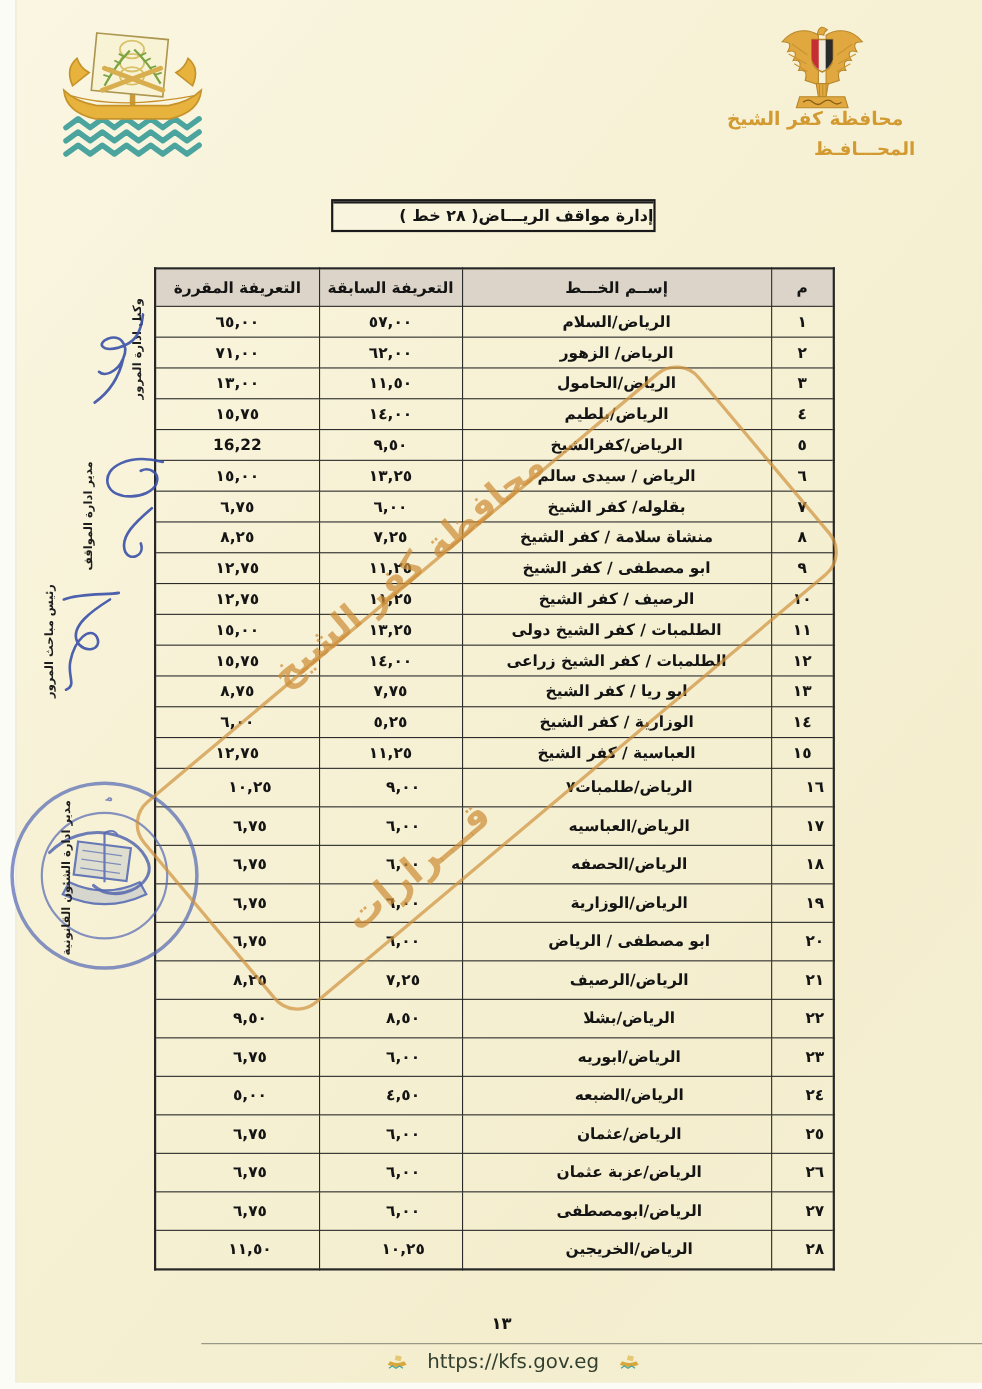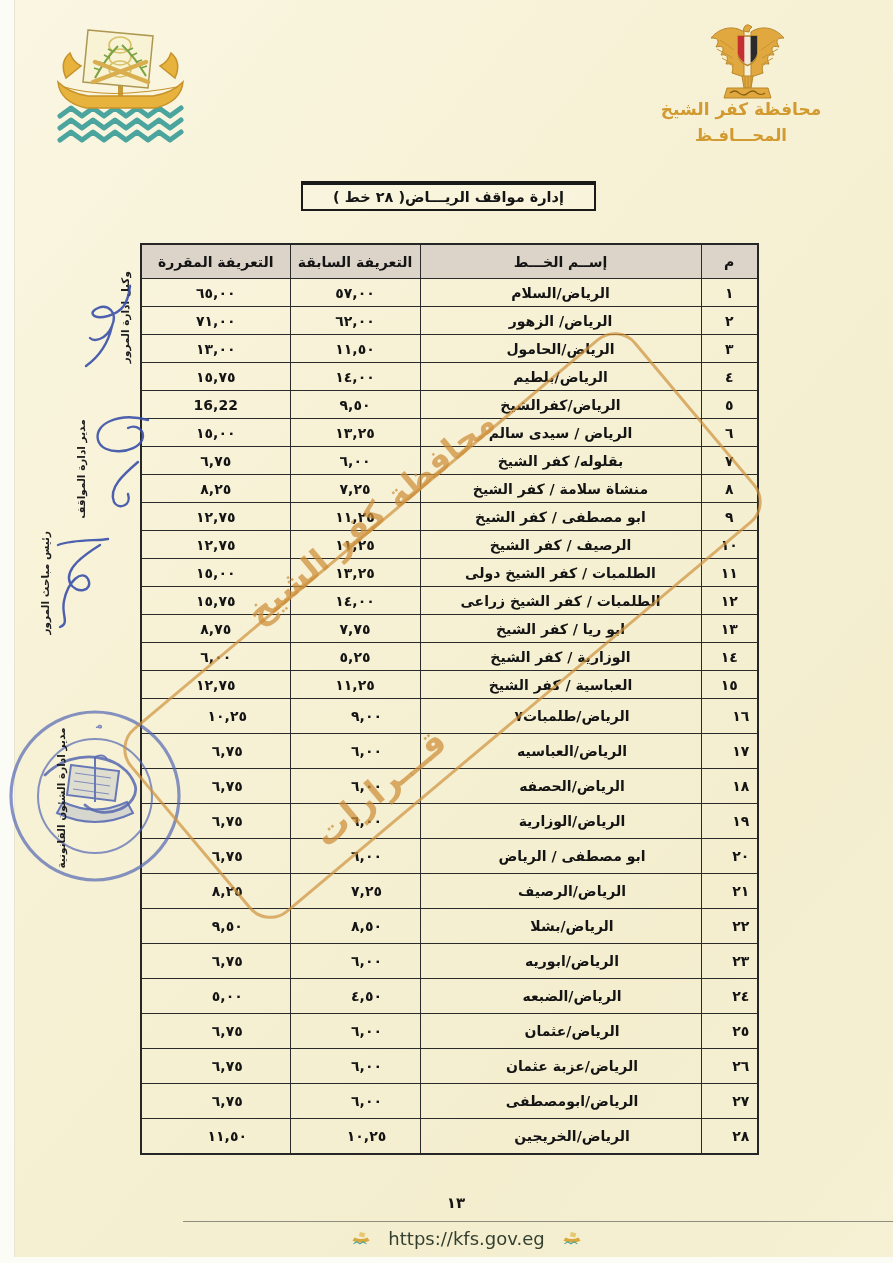--- a/index.html
+++ b/index.html
@@ -9,27 +9,27 @@
     font-family:"DejaVu Sans",sans-serif;direction:rtl;color:#141414;
   }
   .scan-edge-left{position:absolute;left:0;top:0;width:14px;height:100%;background:#fcfcf7;border-right:1px solid #e8e4cf;}
   .scan-edge-bottom{position:absolute;left:0;bottom:0;width:100%;height:6px;background:#fcfcf7;}
 
   
   .boat-logo{position:absolute;left:48px;top:20px;width:145px;height:126px;}
   .eagle-wrap{position:absolute;left:700px;top:16px;width:95px;height:85px;}
   .emblem-org{position:absolute;left:650px;top:99px;width:182px;text-align:center;
     font-size:17px;font-weight:bold;color:#d29a31;}
-  .emblem-office{position:absolute;left:650px;top:126px;width:182px;text-align:center;
+  .emblem-office{position:absolute;left:650px;top:126px;width:182px;
     font-size:16.5px;font-weight:bold;color:#d29a31;letter-spacing:2px;}
 
   
   .title-box{position:absolute;left:301px;top:181px;width:291px;border:2px solid #1a1a1a;background:rgba(250,246,226,.45);}
   .title-row{height:24px;line-height:24px;text-align:center;font-weight:bold;font-size:14.5px;white-space:nowrap;}
-  .title-row.second{border-top:2px solid #1a1a1a;}
+  .title-row.second{border-top:2px solid #1a1a1a;text-align:right;}
 
   
   table.tariff{position:absolute;left:140px;top:243px;width:617px;border-collapse:collapse;
     table-layout:fixed;direction:rtl;z-index:1;border:2px solid #262626;}
   .tariff th,.tariff td{border:1.6px solid #2a2a2a;text-align:center;vertical-align:middle;
     font-weight:bold;padding:0;overflow:hidden;white-space:nowrap;}
   .tariff th{background:#dcd4c8;height:33px;font-size:14px;}
   .tariff td{font-size:14px;}
   .tariff td.name{font-size:14px;}
   .tariff tr.rs td{height:27px;}

